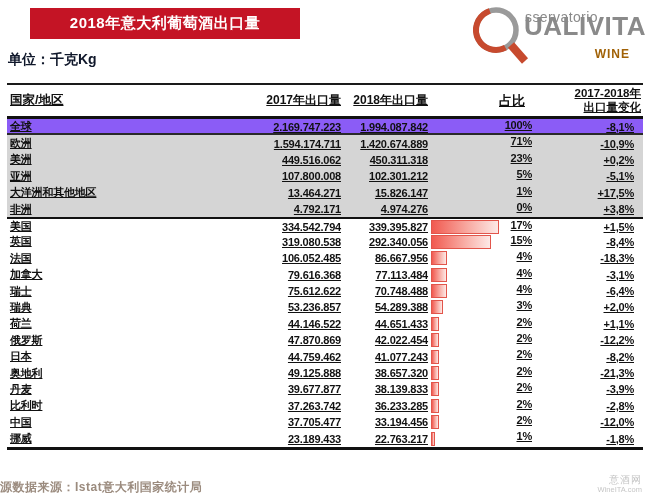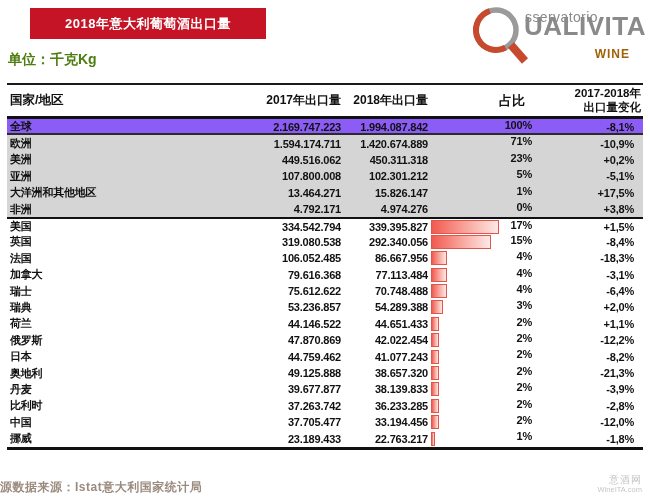--- a/index.html
+++ b/index.html
@@ -1,43 +1,43 @@
 <!DOCTYPE html>
 <html><head>
 <meta charset="utf-8">
 <style>
   * { margin:0; padding:0; box-sizing:border-box; }
   html,body { width:650px; height:503px; background:#ffffff;
     font-family:"Liberation Sans", sans-serif; overflow:hidden; }
   .page { position:relative; width:650px; height:503px; background:#fff; }
 
   
-  .banner { position:absolute; left:30px; top:8px; width:236px; height:31px;
+  .banner { position:absolute; left:30px; top:8px; width:270px; height:31px;
     background:#c41425; color:#fff; display:flex; align-items:center; justify-content:center;
-    font-size:13px; font-weight:bold; letter-spacing:0.5px; }
+    font-size:15px; font-weight:bold; letter-spacing:0.5px; }
 
   
   .logo { position:absolute; right:4px; top:3px; width:178px; height:58px; }
   .logo svg { position:absolute; left:0; top:1px; }
   .logo-osservatorio { position:absolute; left:57px; top:6px; color:#8a8a8a;
     font-size:14px; letter-spacing:0.4px; }
   .logo-qualivita { position:absolute; left:56px; top:8px; color:#8a8a8a;
     font-size:26px; font-weight:bold; letter-spacing:0.5px; }
   .logo-wine { position:absolute; right:16px; top:44px; color:#a16207;
     font-size:12px; font-weight:bold; letter-spacing:1px; }
 
   
-  .unit { position:absolute; left:8px; top:51px; font-size:14px; font-weight:bold; color:#4d7c0f; }
+  .unit { position:absolute; left:8px; top:51px; font-size:14px; font-weight:bold; color:#0f172a; }
 
   
   .table { position:absolute; left:7px; top:83px; width:636px;
     border-top:2px solid #1a1a1a; border-bottom:3px solid #111; }
   .row { display:grid; grid-template-columns:222px 112px 90px 106px 106px;
     align-items:center; height:16.4px; font-size:11px; font-weight:bold; color:#111;
-    letter-spacing:-0.2px; }
+    letter-spacing:-0.2px;text-decoration:underline; }
   .thead { height:34px; border-bottom:3px solid #111; font-size:12px; }
   .thead .cell { letter-spacing:0; }
   .cell { overflow:visible; white-space:nowrap; }
   .c-name   { text-align:left;  padding-left:3px; }
   .c-2017   { text-align:right; padding-right:0px; }
   .c-2018   { text-align:right; padding-right:3px; }
   .c-share  { position:relative; height:100%; }
   .c-change { text-align:right; padding-right:9px; }
   .h-region { font-size:12.5px; }
   .h-share  { text-align:right; padding-right:12px; font-size:13px; }

